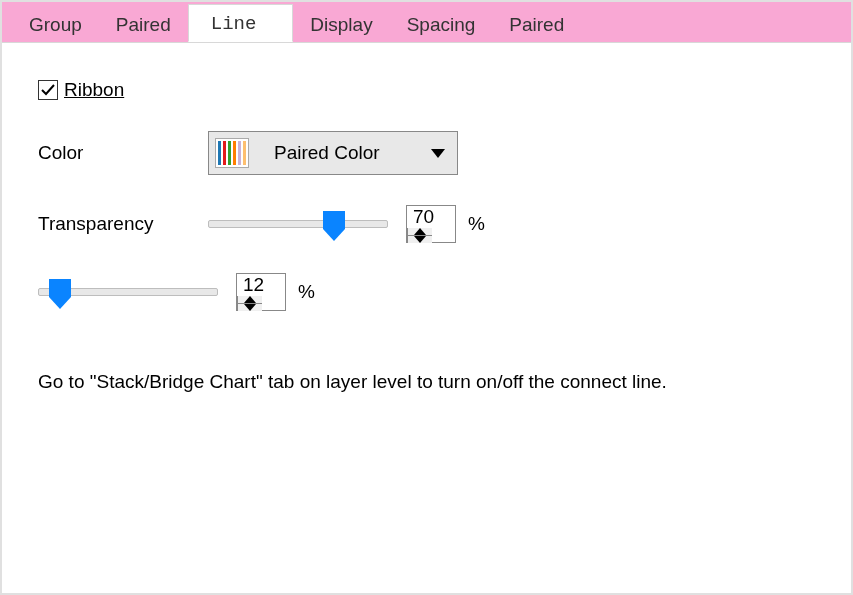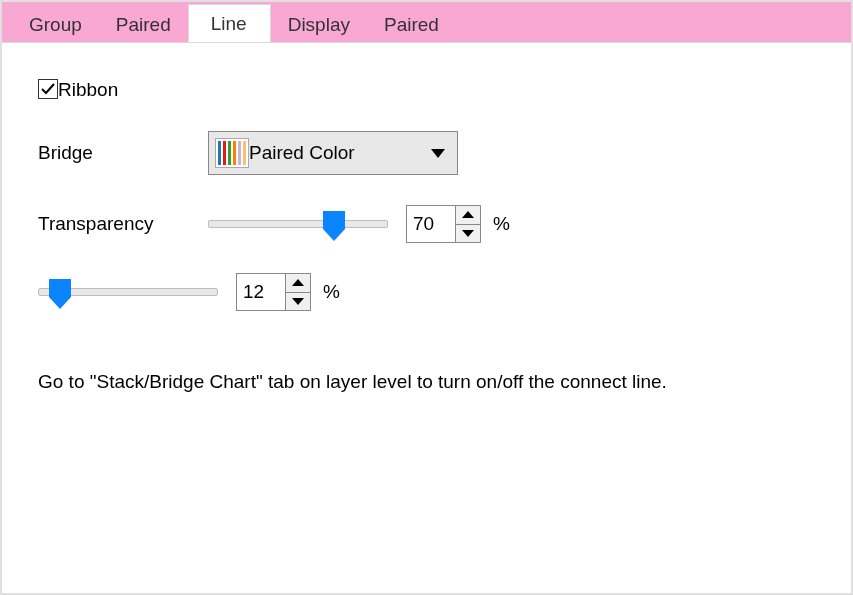--- a/index.html
+++ b/index.html
@@ -38,36 +38,40 @@
     border: 1px solid transparent;
     border-bottom: none;
     position: relative;
     top: 1px;
   }
   .tab.active {
     background: #fff;
     border: 1px solid #d8d8d8;
     border-bottom: 1px solid #fff;
     padding-left: 22px;
-    padding-right: 23px;
+    padding-right: 36px;
+    font-family: Liberation Mono, monospace;
   }
   .content {
     padding: 36px 30px 20px 36px;
     background: #fff;
   }
   .row {
     display: flex;
     align-items: center;
     margin-bottom: 30px;
   }
   .row.help { margin-top: 60px; }
 
   
   .chk-wrap {
     display: flex;
+    align-items: center;
+    gap: 6px;
+    text-decoration: underline;
   }
   .chk {
     width: 20px;
     height: 20px;
     border: 1px solid #333;
     display: flex;
     align-items: center;
     justify-content: center;
     cursor: pointer;
   }
@@ -79,21 +83,21 @@
   }
 
   
   .color-dd {
     display: flex;
     align-items: center;
     border: 1px solid #888;
     background: #e8e8e8;
     height: 44px;
     padding: 0 12px 0 6px;
-    gap: 0;
+    gap: 25px;
     cursor: pointer;
     min-width: 250px;
     position: relative;
   }
   .swatch {
     width: 34px;
     height: 30px;
     border: 1px solid #aaa;
     display: flex;
     padding: 2px;
@@ -133,20 +137,21 @@
     cursor: pointer;
   }
   .thumb svg { width: 22px; height: 30px; display:block; }
 
   
   .spin {
     display: flex;
     border: 1px solid #888;
     height: 38px;
     margin-left: 18px;
+    flex-direction: column;
   }
   .spin input {
     width: 48px;
     border: none;
     padding: 0 6px;
     font-size: 19px;
     font-family: inherit;
     outline: none;
   }
   .spin .btns {
@@ -188,39 +193,42 @@
     <div class="tab">
         <span>Paired</span>
       </div>
     <div class="tab active">
         <span>Line</span>
       </div>
     <div class="tab">
         <span>Display</span>
       </div>
     <div class="tab">
+        <span>Spacing</span>
+      </div>
+    <div class="tab">
         <span>Paired</span>
       </div>
   </div>
 
   <div class="content">
 
     <div class="row">
       <div class="chk-wrap">
         <div class="chk">
           <svg viewBox="0 0 16 16">
               <path d="M2 8 L6 12 L14 3" stroke="#000" stroke-width="2" fill="none"></path>
             </svg>
         </div>
         <span class="chk-label">Ribbon</span>
       </div>
     </div>
 
     <div class="row">
-      <div class="lbl">Bridge</div>
+      <div class="lbl">Color</div>
       <div class="color-dd">
         <div class="swatch">
           <div style="background:#1f78b4"></div>
           <div style="background:#e31a1c"></div>
           <div style="background:#33a02c"></div>
           <div style="background:#ff7f00"></div>
           <div style="background:#cab2d6"></div>
           <div style="background:#fdbf6f"></div>
         </div>
         <span class="dd-text">Paired Color</span>

